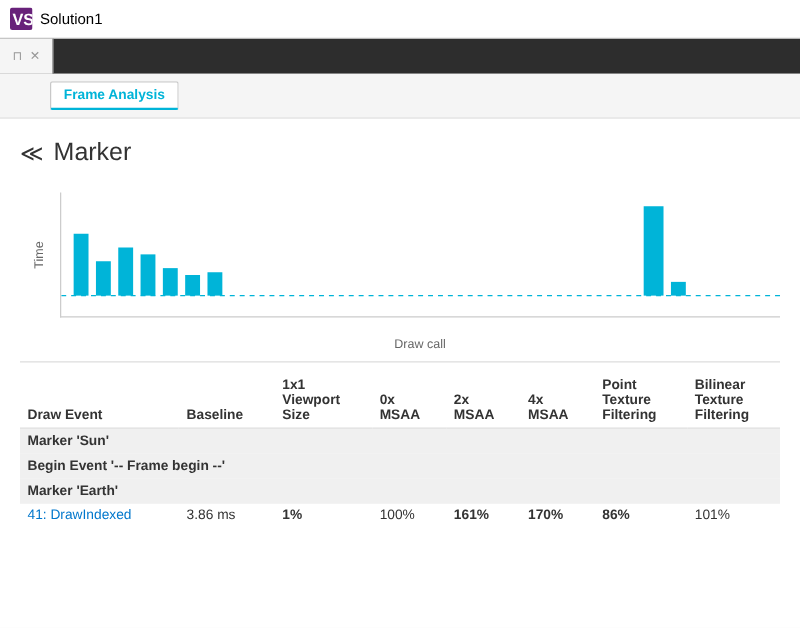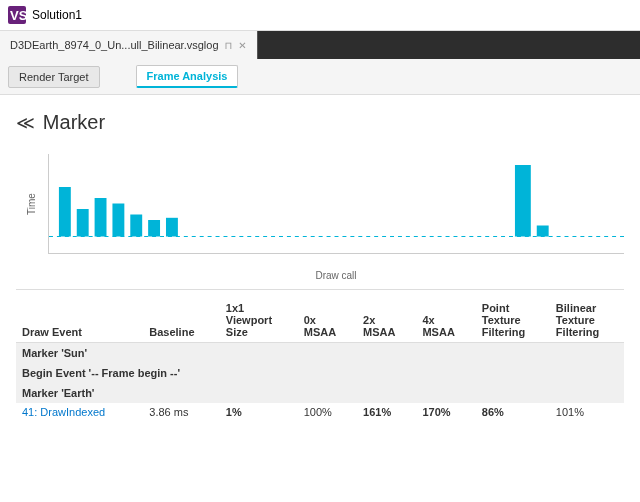--- a/index.html
+++ b/index.html
@@ -194,28 +194,26 @@
 <div class="title-bar">
   <svg class="vs-logo" viewBox="0 0 18 18">
     <rect width="18" height="18" fill="#68217a" rx="2"></rect>
     <text x="2" y="14" font-size="13" fill="white" font-family="Arial" font-weight="bold">VS</text>
   </svg>
   <span>Solution1</span>
 </div>
 
 <div class="tab-bar">
   <div class="tab active">
-    <span>D3DEarth_8974_0_Un...ull_Bilinear.vsglog</span>
     <span class="tab-pin">⊓</span>
     <span class="tab-close">✕</span>
   </div>
 </div>
 
 <div class="toolbar">
-  <button class="toolbar-btn">Render Target</button>
   <button class="toolbar-btn active">Frame Analysis</button>
 </div>
 
 <div class="main-content">
 
   <div class="summary-header">
     <span class="chevron-double">≪</span>
     <span class="summary-title">Marker</span>
   </div>
 

